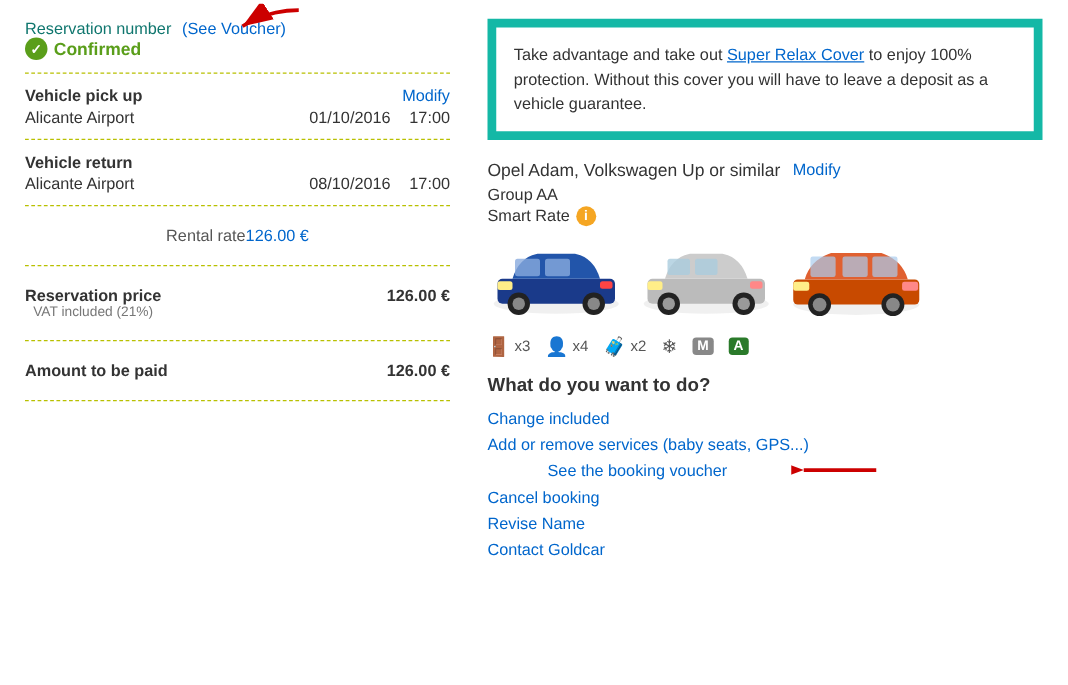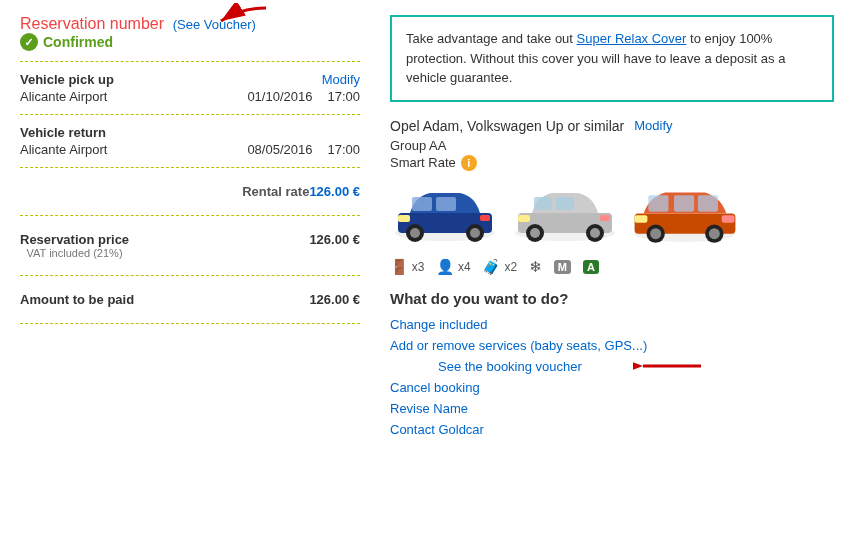--- a/index.html
+++ b/index.html
@@ -17,22 +17,22 @@
     }
     .left-panel {
       width: 340px;
       flex-shrink: 0;
     }
     .right-panel {
       flex: 1;
     }
     
     .reservation-number-label {
-      font-size: 16px;
-      color: #ef4444;
+      font-size: 13px;
+      color: #0f766e;
     }
     .reservation-id {
       font-size: 26px;
       font-weight: bold;
       color: #333;
       margin: 2px 0 4px 0;
     }
     .confirmed-badge {
       display: flex;
       align-items: center;
@@ -82,24 +82,23 @@
       font-size: 13px;
       color: #333;
       margin-top: 2px;
     }
     .info-detail-right {
       display: flex;
       gap: 15px;
     }
     .price-row {
       display: flex;
-      justify-content: flex-end;
+      justify-content: center;
       align-items: center;
       padding: 6px 0;
-      font-weight: bold;
     }
     .price-label {
       color: #555;
       font-size: 13px;
     }
     .price-value {
       color: #0066cc;
       font-size: 13px;
     }
     .reservation-price-row {
@@ -130,21 +129,21 @@
       font-weight: bold;
       font-size: 13px;
     }
     .amount-value {
       font-weight: bold;
       font-size: 13px;
     }
 
     
     .promo-box {
-      border: 2px solid #14b8a6;
+      border: 7px solid #14b8a6;
       padding: 12px 14px;
       margin-bottom: 16px;
       font-size: 13px;
       color: #333;
       line-height: 1.5;
     }
     .promo-box a {
       color: #0066cc;
       text-decoration: underline;
     }
@@ -302,21 +301,21 @@
     <hr class="dashed-divider">
 
     
     <div class="info-row">
       <div class="info-row-header">
         <span class="info-label">Vehicle return</span>
       </div>
       <div class="info-detail">
         <span>Alicante Airport</span>
         <div class="info-detail-right">
-          <span>08/05/2016</span>
+          <span>08/10/2016</span>
           <span>17:00</span>
         </div>
       </div>
     </div>
 
     <hr class="dashed-divider">
 
     
     <div class="price-row">
       <span class="price-label">Rental rate</span>

